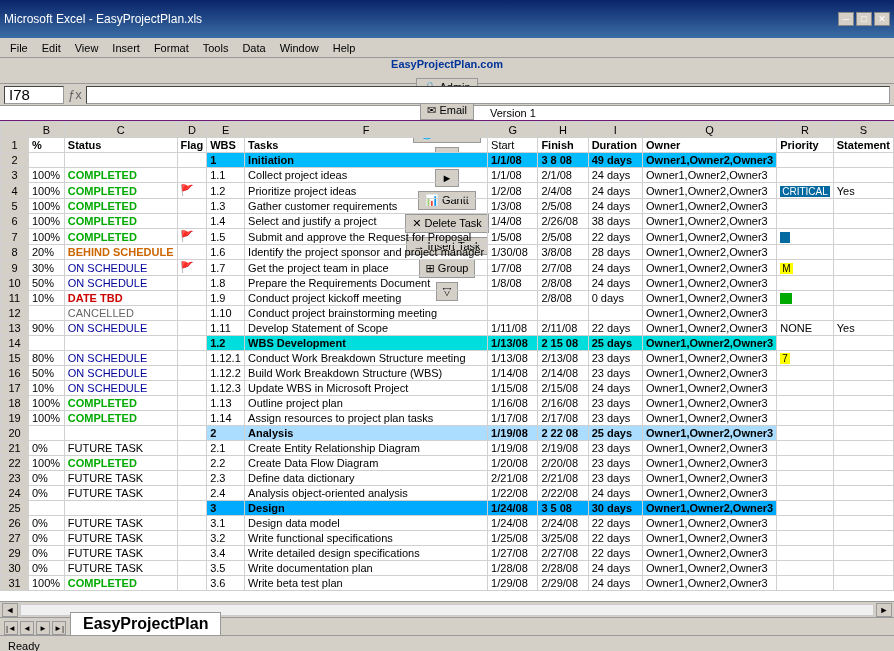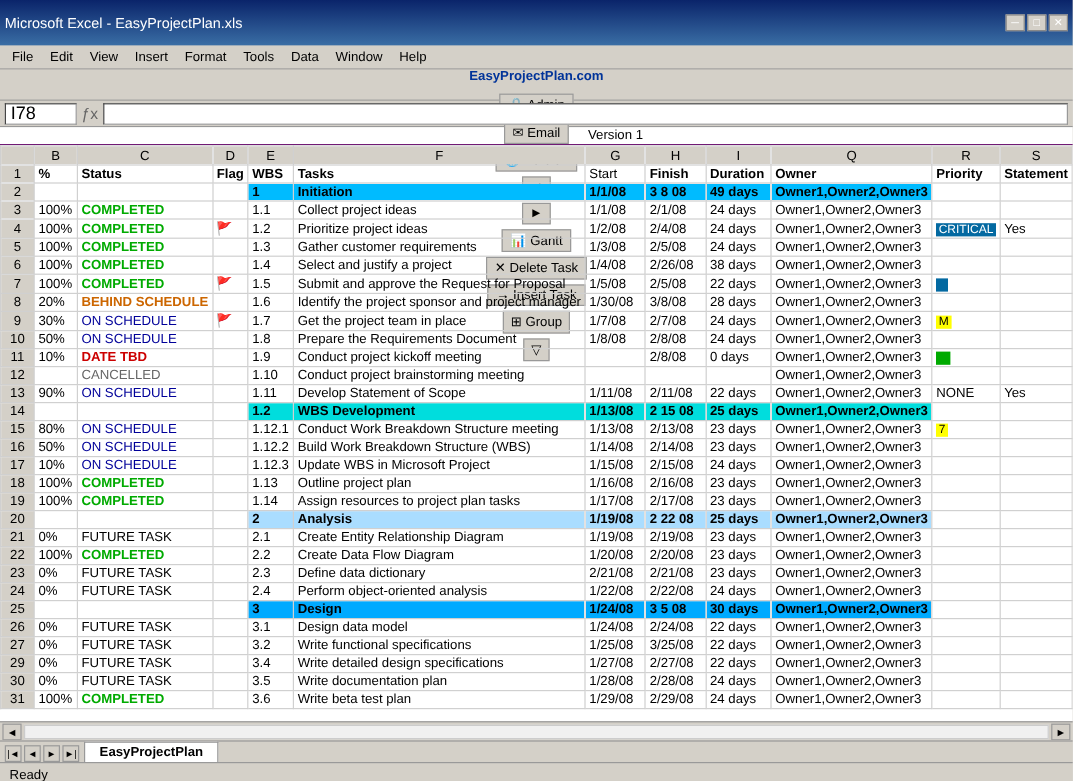--- a/index.html
+++ b/index.html
@@ -175,21 +175,21 @@
       background: #d4d0c8;
       height: 18px;
       border-top: 1px solid #999;
       padding-left: 4px;
     }
     .sheet-tab {
       padding: 2px 12px;
       background: #d4d0c8;
       border: 1px solid #999;
       border-bottom: none;
-      font-size: 11px;
+      font-size: 16px;
       cursor: pointer;
       margin-right: 2px;
     }
     .sheet-tab.active {
       background: white;
       font-weight: bold;
     }
   </style>
 </head>
 <body>
@@ -618,21 +618,21 @@
       <td></td>
       <td></td>
     </tr>
 
     <tr>
       <td class="row-header">24</td>
       <td class="cell-percent">0%</td>
       <td class="cell-future">FUTURE TASK</td>
       <td></td>
       <td>2.4</td>
-      <td>Perform object-oriented analysis</td>
+      <td>Analysis object-oriented analysis</td>
       <td>1/22/08</td>
       <td>2/22/08</td>
       <td>24 days</td>
       <td>Owner1,Owner2,Owner3</td>
       <td></td>
       <td></td>
     </tr>
 
     <tr>
       <td class="row-header">25</td>

